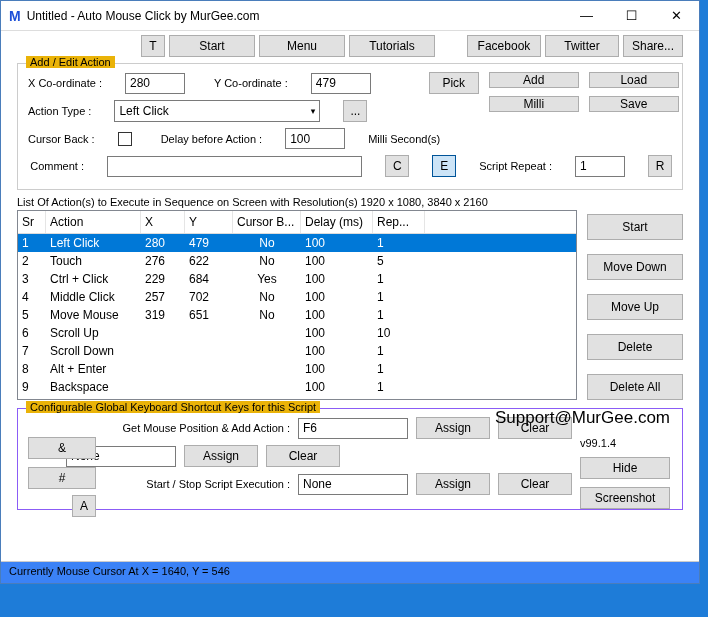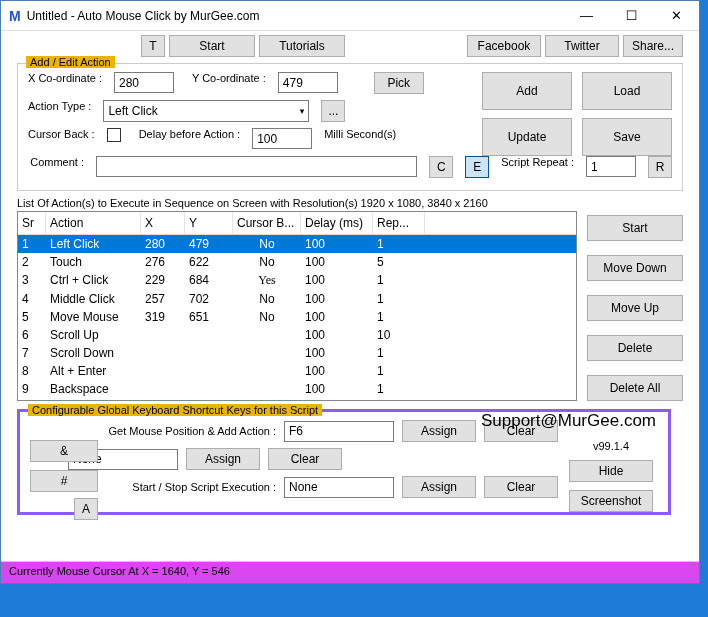--- a/index.html
+++ b/index.html
@@ -7,51 +7,51 @@
 .window { background: #fff; width: 700px; height: 584px; margin: 0; border: 1px solid #4a7dbb; position: relative; }
 .titlebar { height: 30px; display: flex; align-items: center; padding: 0 0 0 8px; border-bottom: 1px solid #ddd; }
 .appicon { color: #1e50d8; font-weight: bold; font-size: 14px; margin-right: 6px; }
 .title { flex: 1; font-size: 12px; }
 .winbtns { display: flex; }
 .winbtn { width: 45px; height: 29px; display: flex; align-items: center; justify-content: center; font-size: 13px; }
 .toprow { display: flex; gap: 4px; padding: 4px 16px 4px 140px; align-items: center; }
 .btn { background: #e1e1e1; border: 1px solid #adadad; padding: 2px 8px; min-width: 74px; height: 22px; text-align: center; cursor: default; display: inline-flex; align-items: center; justify-content: center; }
 .btn.small { min-width: 24px; padding: 2px 6px; }
 .btn.wide { min-width: 86px; }
-.btn.big { min-width: 90px; height: 38px; }
+.btn.big { min-width: 90px; height: 16px; }
 .btn.toggled { background: #cce4f7; border: 1px solid #005499; }
 .group { border: 1px solid #ccc; margin: 2px 16px; padding: 8px 10px 6px 10px; position: relative; }
 .group-label { position: absolute; top: -8px; left: 8px; background: #eab308; padding: 0 4px; font-size: 11px; }
-.row { display: flex; align-items: flex-start; gap: 12px; margin-bottom: 6px; }
+.row { display: flex; align-items: center; gap: 23px; margin-bottom: 6px; }
 .label { font-size: 11px; white-space: nowrap; }
 .input { border: 1px solid #7a7a7a; height: 21px; padding: 1px 4px; font-size: 12px; background: #fff; }
 .input.num { width: 60px; }
 .select { border: 1px solid #7a7a7a; height: 22px; padding: 1px 4px; width: 206px; background: #fff; display: flex; align-items: center; justify-content: space-between; }
 .chev { font-size: 9px; }
 .checkbox { width: 14px; height: 14px; border: 1px solid #333; background: #fff; }
 .rightcol { display: flex; flex-direction: column; gap: 8px; }
 .spacer { flex: 1; }
 .listlabel { font-size: 11px; margin: 6px 16px 2px 16px; }
 .listarea { display: flex; gap: 10px; margin: 0 16px; }
 .table { border: 1px solid #828790; flex: 1; background: #fff; }
 .thead, .trow { display: grid; grid-template-columns: 28px 95px 44px 48px 68px 72px 52px 1fr; }
 .thead { background: #fff; border-bottom: 1px solid #dcdcdc; }
 .th { padding: 4px 4px; font-size: 12px; border-right: 1px solid #e5e5e5; white-space: nowrap; overflow: hidden; }
 .td { padding: 2px 4px; font-size: 12px; white-space: nowrap; overflow: hidden; }
 .trow.selected { background: #0078d7; color: #fff; }
 .sidebtns { display: flex; flex-direction: column; gap: 14px; width: 96px; padding-top: 4px; }
 .sidebtns .btn { min-width: 92px; height: 26px; }
-.bottomgroup { border: 3px solid #8b5cf6; margin: 8px 28px 4px 16px; padding: 8px 10px; position: relative; }
+.bottomgroup { border: 1px solid #8b5cf6; margin: 8px 16px 4px 16px; padding: 8px 10px; position: relative; }
 .shortcutrow { display: flex; align-items: center; gap: 8px; margin-bottom: 6px; }
 .shortcutrow .label { text-align: right; width: 256px; }
 .shortcutrow .input { width: 110px; }
 .leftbtns { position: absolute; left: 10px; top: 28px; display: flex; flex-direction: column; gap: 8px; }
 .support { position: absolute; right: 12px; top: -1px; text-align: right; font-size: 17px; }
-.rightinfo { position: absolute; right: 12px; top: 28px; display: flex; flex-direction: column; gap: 8px; align-items: center; width: 90px; }
-.statusbar { position: absolute; bottom: 0; left: 0; right: 0; height: 22px; background: #d946ef; border-top: 1px solid #ccc; padding: 3px 8px; font-size: 11px; }
+.rightinfo { position: absolute; right: 12px; top: 28px; display: flex; flex-direction: column; gap: 8px; width: 90px; }
+.statusbar { position: absolute; bottom: 0; left: 0; right: 0; height: 22px; background: #3b82f6; border-top: 1px solid #ccc; padding: 3px 8px; font-size: 11px; }
 .edit-top { display: flex; gap: 10px; }
 .edit-left { flex: 1; }
 .edit-right { display: flex; gap: 10px; }
 </style>
 </head>
 <body>
 
 <div class="window">
   <div class="titlebar">
     <span class="appicon">M</span>
@@ -59,20 +59,21 @@
     <div class="winbtns">
       <div class="winbtn">―</div>
       <div class="winbtn">☐</div>
       <div class="winbtn close">✕</div>
     </div>
   </div>
 
   <div class="toprow">
     <span class="btn small">T</span>
     <span class="btn wide">Start</span>
+    <span class="btn wide">Menu</span>
     <span class="btn wide">Tutorials</span>
     <span class="spacer"></span>
     <span class="btn">Facebook</span>
     <span class="btn">Twitter</span>
     <span class="btn" style="min-width:58px">Share...</span>
   </div>
 
   <div class="group">
     <span class="group-label">Add / Edit Action</span>
     <div class="edit-top">
@@ -97,21 +98,21 @@
           <span class="label">Cursor Back :</span>
           <div class="checkbox"></div>
           <span class="label" style="margin-left:6px">Delay before Action :</span>
           <input class="input num" value="100" style="">
           <span class="label">Milli Second(s)</span>
         </div>
       </div>
       <div class="edit-right">
         <div class="rightcol">
           <span class="btn big">Add</span>
-          <span class="btn big">Update</span>
+          <span class="btn big">Milli</span>
         </div>
         <div class="rightcol">
           <span class="btn big">Load</span>
           <span class="btn big">Save</span>
         </div>
       </div>
     </div>
     <div class="row">
       <span class="label" style="width:56px;text-align:right">Comment :</span>
       <input class="input" style="flex: 1 1 0%;" value="">
@@ -155,21 +156,21 @@
             <div class="td" style="text-align: center;">No</div>
             <div class="td">100</div>
             <div class="td">5</div>
             <div class="td"></div>
           </div>
           <div class="trow">
             <div class="td">3</div>
             <div class="td">Ctrl + Click</div>
             <div class="td">229</div>
             <div class="td">684</div>
-            <div class="td" style="text-align: center; font-family: Liberation Serif, serif;">Yes</div>
+            <div class="td" style="text-align: center;">Yes</div>
             <div class="td">100</div>
             <div class="td">1</div>
             <div class="td"></div>
           </div>
           <div class="trow">
             <div class="td">4</div>
             <div class="td">Middle Click</div>
             <div class="td">257</div>
             <div class="td">702</div>
             <div class="td" style="text-align: center;">No</div>

